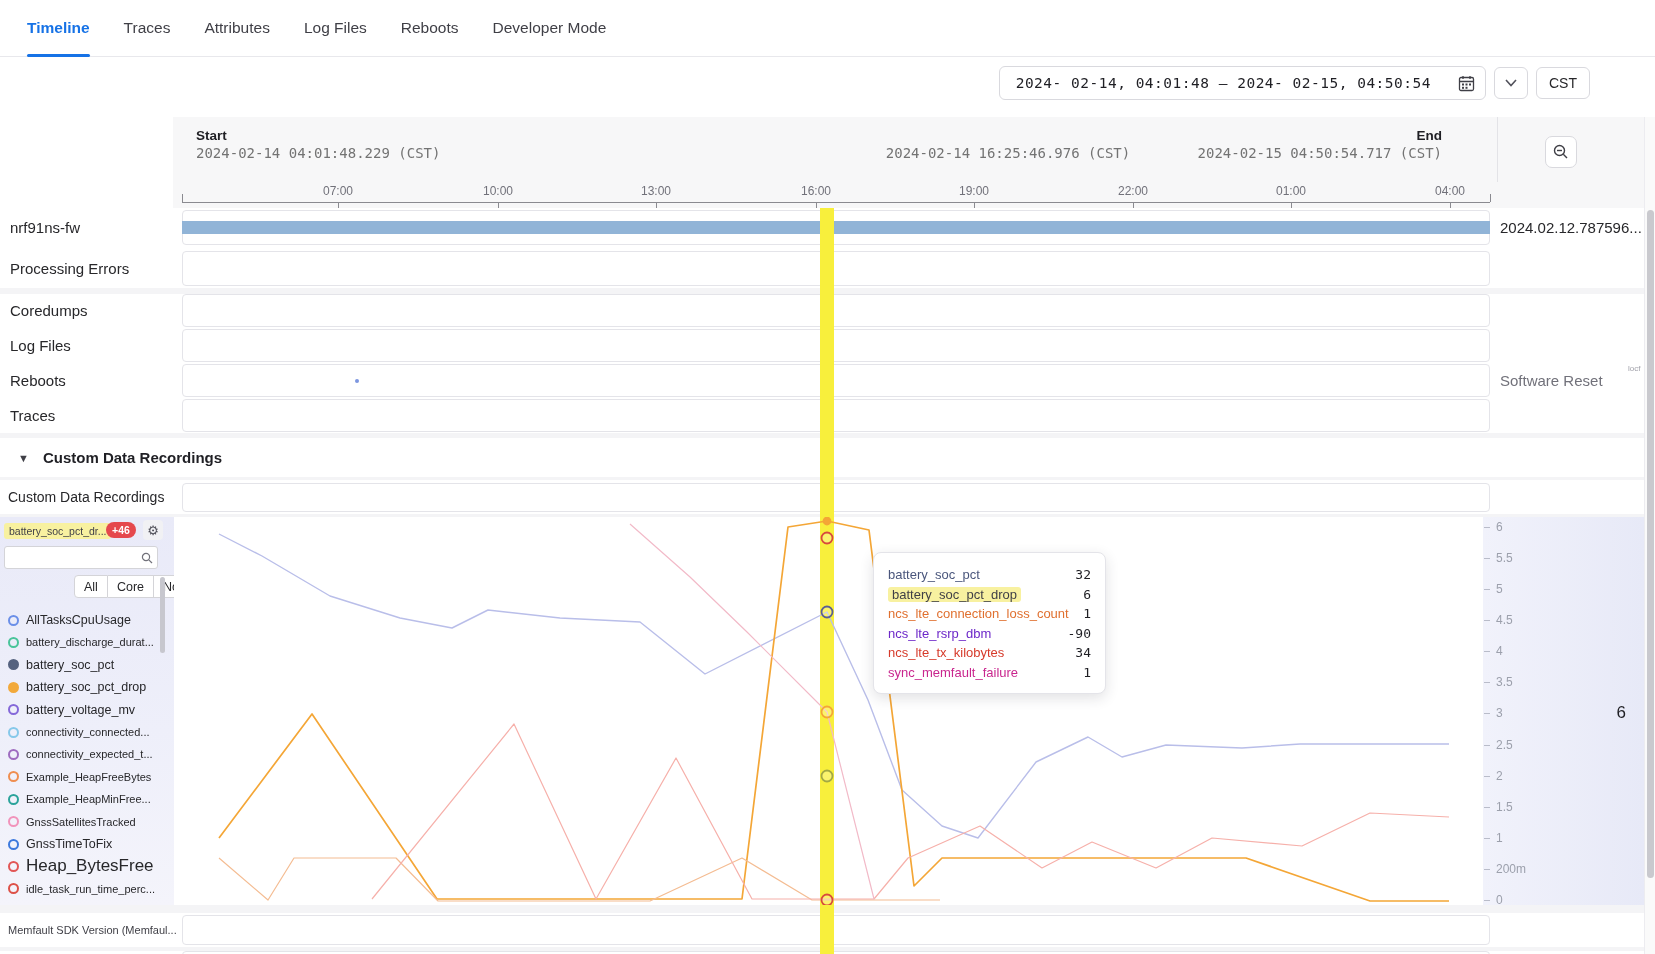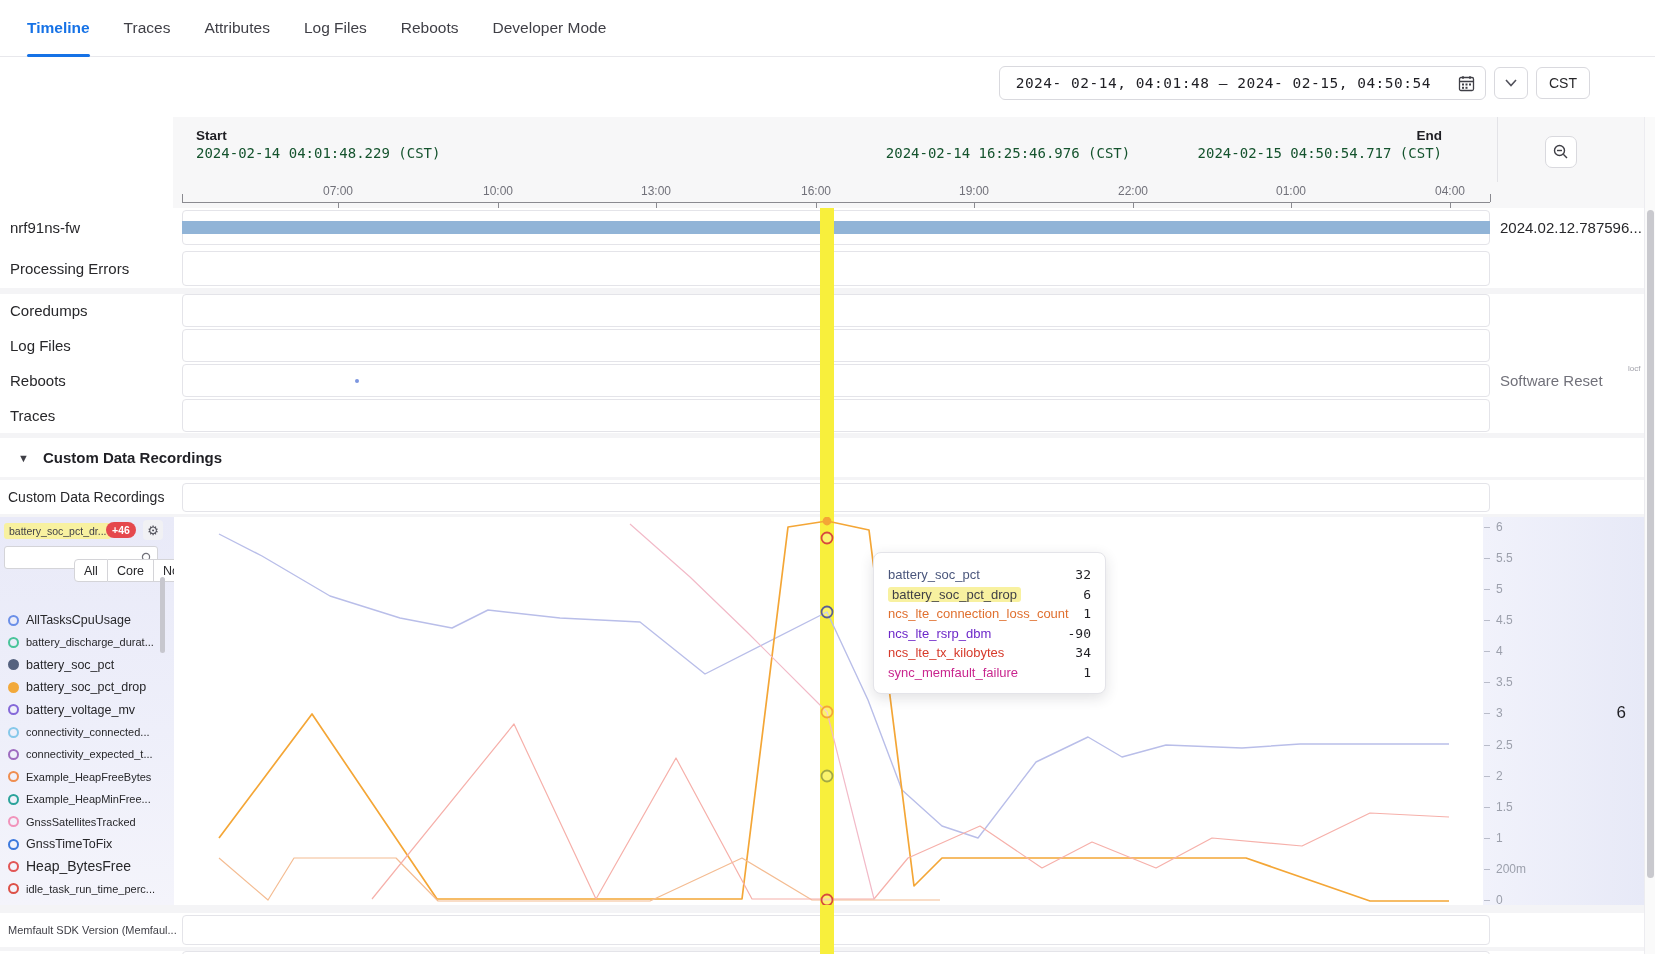--- a/index.html
+++ b/index.html
@@ -24,21 +24,21 @@
   .dateinput .dtext{padding:0 16px;font-size:14.5px;color:#1f1f24;letter-spacing:.5px;}
   .dateinput .calseg{width:38px;height:32px;display:flex;align-items:center;justify-content:center;}
   .sqbtn{height:32px;border:1px solid #d9d9de;border-radius:6px;background:#fff;display:flex;
        align-items:center;justify-content:center;cursor:pointer;box-sizing:border-box;}
   .chevbtn{width:34px;color:#52525b;}
   .cstbtn{width:54px;font-size:14px;color:#27272a;}
 
   
   .strip{left:173px;top:117px;width:1471px;height:65px;background:#f7f7f8;}
   .strip .lbl{font-weight:700;font-size:13.5px;color:#1f1f24;}
-  .strip .val{font-size:14px;color:#14532d;}
+  .strip .val{font-size:14px;color:#737373;}
   .strip-div{left:1497px;top:117px;width:1px;height:65px;background:#e3e3e7;}
   .zoomout{left:1545px;top:136px;width:30px;height:30px;border:1px solid #d9d9de;border-radius:7px;
        background:#fff;display:flex;align-items:center;justify-content:center;cursor:pointer;}
 
   
   .ruler{left:173px;top:182px;width:1471px;height:26px;background:#f7f7f8;}
   .rtick{position:absolute;top:2px;transform:translateX(-50%);font-size:12px;color:#71717a;}
   .raxis{position:absolute;left:9px;top:20px;width:1308px;height:1px;background:#8a8a90;}
   .rcap{position:absolute;top:12px;width:1px;height:8px;background:#8a8a90;}
   .rtickmark{position:absolute;top:21px;width:1px;height:5px;background:#8a8a90;}
@@ -62,21 +62,21 @@
        background:linear-gradient(180deg,#e9eaf8 0%,#eeeffa 55%,#f4f4fb 100%);}
   .chip{position:absolute;left:4px;top:6px;background:#f8f1a0;border-radius:3px;padding:2px 5px;
        font-size:10.5px;color:#3f3f46;white-space:nowrap;}
   .badge{position:absolute;left:106px;top:5px;background:#e5484d;color:#fff;border-radius:9px;
        padding:2px 6px;font-size:10.5px;font-weight:700;}
   .gearbtn{position:absolute;left:143px;top:3px;width:20px;height:20px;border-radius:4px;
        background:#f1f1f4;display:flex;align-items:center;justify-content:center;font-size:13px;color:#52525b;cursor:pointer;}
   .searchbox{position:absolute;left:4px;top:29px;width:152px;height:21px;border:1px solid #d4d4d8;
        border-radius:3px;background:#fff;display:flex;align-items:center;}
   .searchbox input{flex:1;border:none;outline:none;font-size:11px;min-width:0;padding:0 4px;background:transparent;}
-  .seg{position:absolute;left:43px;top:42px;display:flex;padding-left:31px;}
+  .seg{position:absolute;left:43px;top:58px;display:flex;padding-left:31px;}
   .seg button{height:23px;background:#fff;border:1px solid #d4d4d8;border-left-width:0;
        font-size:12.5px;color:#27272a;padding:0 9px;cursor:pointer;font-family:inherit;}
   .seg button:first-child{border-left-width:1px;border-radius:4px 0 0 4px;}
   .seg button:last-child{border-radius:0 4px 4px 0;}
   .metriclist{position:absolute;left:0;top:92px;width:168px;}
   .metric{position:absolute;left:8px;display:flex;align-items:center;cursor:pointer;white-space:nowrap;}
   .ring{width:11px;height:11px;border-radius:50%;box-sizing:border-box;margin-right:7px;flex:none;}
   .mlabel{color:#27272a;}
   .legendsb{position:absolute;left:160px;top:60px;width:5px;height:76px;border-radius:3px;background:#c7c7ce;}
 
@@ -278,21 +278,21 @@
         <div class="metric" style="top: 201.6px; height: 22px;">
           <span class="ring" style="border: 2px solid rgb(241, 147, 187);"></span>
           <span class="mlabel" style="font-size: 11px;">GnssSatellitesTracked</span>
         </div>
         <div class="metric" style="top: 224px; height: 22px;">
           <span class="ring" style="border: 2px solid rgb(61, 121, 221);"></span>
           <span class="mlabel" style="font-size: 12.5px;">GnssTimeToFix</span>
         </div>
         <div class="metric" style="top: 246.4px; height: 22px;">
           <span class="ring" style="border: 2px solid rgb(226, 86, 86);"></span>
-          <span class="mlabel" style="font-size: 14px;">Heap_BytesFree</span>
+          <span class="mlabel" style="font-size: 17px;">Heap_BytesFree</span>
         </div>
         <div class="metric" style="top: 268.8px; height: 22px;">
           <span class="ring" style="border: 2px solid rgb(221, 81, 72);"></span>
           <span class="mlabel" style="font-size: 11px;">idle_task_run_time_perc...</span>
         </div>
       </div>
     <div class="legendsb"></div>
   </div>
 
   <div class="abs plot"></div>

